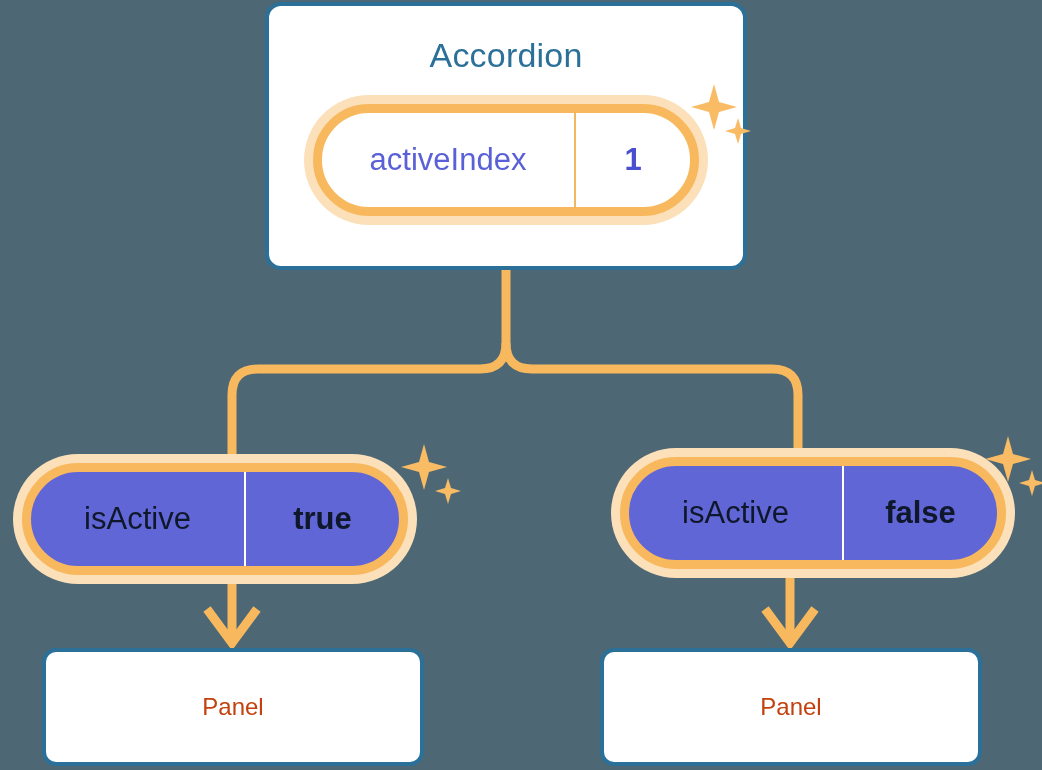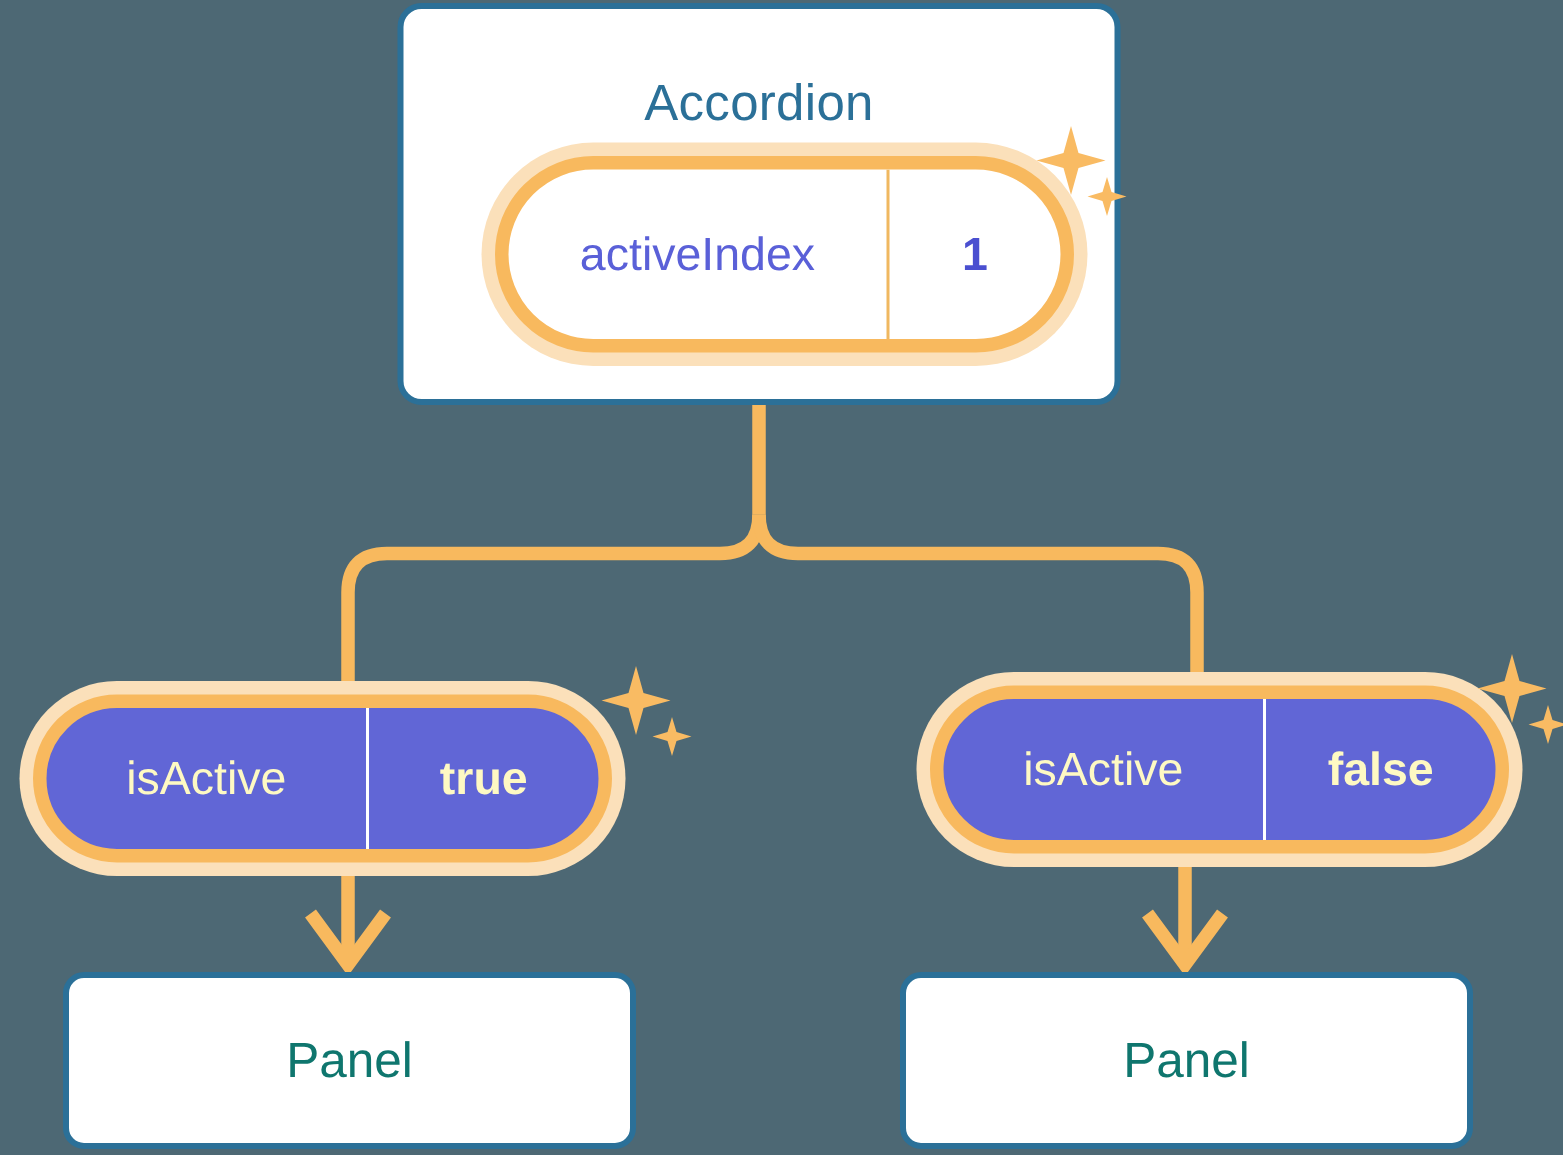--- a/index.html
+++ b/index.html
@@ -42,38 +42,38 @@
     top: 2px;
     width: 482px;
     height: 268px;
   }
   .card-title {
     text-align: center;
     color: #2b7098;
     font-size: 34px;
     font-weight: 400;
     letter-spacing: 0.2px;
-    margin-top: 44px;
+    margin-top: 30px;
   }
 
   
   .panel {
     position: absolute;
     background: #ffffff;
     border: 4px solid #2b7098;
     border-radius: 14px;
     box-sizing: border-box;
     display: flex;
     align-items: center;
     justify-content: center;
     z-index: 2;
   }
   .panel-label {
-    color: #0f766e;
-    font-size: 33px;
+    color: #c2410c;
+    font-size: 24px;
     font-weight: 400;
   }
   .panel-left  { left: 42px;  top: 648px; width: 382px; height: 118px; }
   .panel-right { left: 600px; top: 648px; width: 382px; height: 118px; }
 
   
   .pill {
     position: absolute;
     display: flex;
     align-items: stretch;
@@ -101,24 +101,24 @@
   }
   .pill-key {
     font-weight: 400;
   }
   .pill-val {
     font-weight: 700;
   }
 
   
   .pill-top {
-    left: 330px;
+    left: 313px;
     top: 104px;
     width: 386px;
-    height: 131px;
+    height: 112px;
   }
   .pill-top .pill-ring { background: #ffffff; }
   .pill-top .pill-key {
     flex: 0 0 252px;
     color: #5a60d8;
     font-size: 31px;
     border-right: 2px solid #f0b860;
   }
   .pill-top .pill-val {
     flex: 1;
@@ -130,21 +130,21 @@
   .pill-purple {
     width: 386px;
     height: 112px;
   }
   .pill-purple .pill-ring {
     background: #6166d6;
     border-color: #f8b95e;
   }
   .pill-purple .pill-key,
   .pill-purple .pill-val {
-    color: #fef9c3;
+    color: #0f172a;
     font-size: 31px;
   }
   .pill-purple .pill-key {
     flex: 0 0 213px;
     border-right: 2px solid #ffffff;
   }
   .pill-purple .pill-val {
     flex: 1;
   }
   .pill-left  { left: 22px;  top: 463px; }

